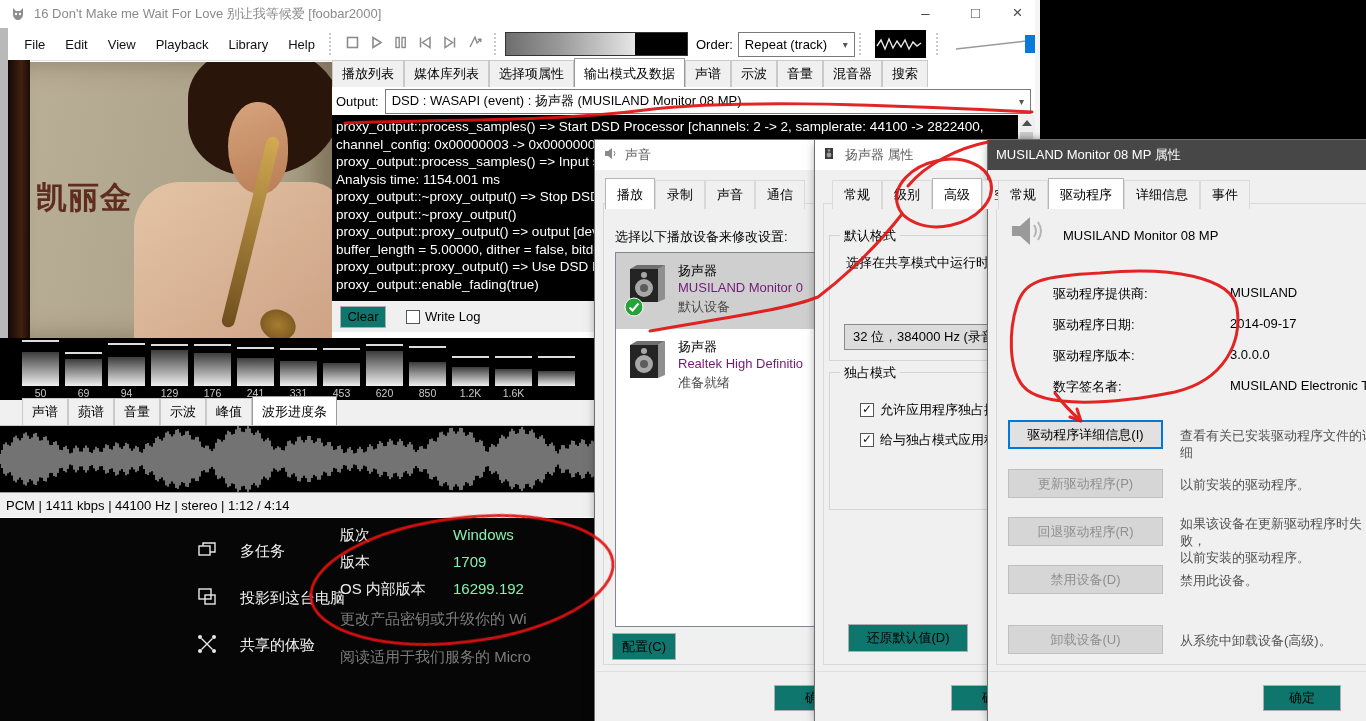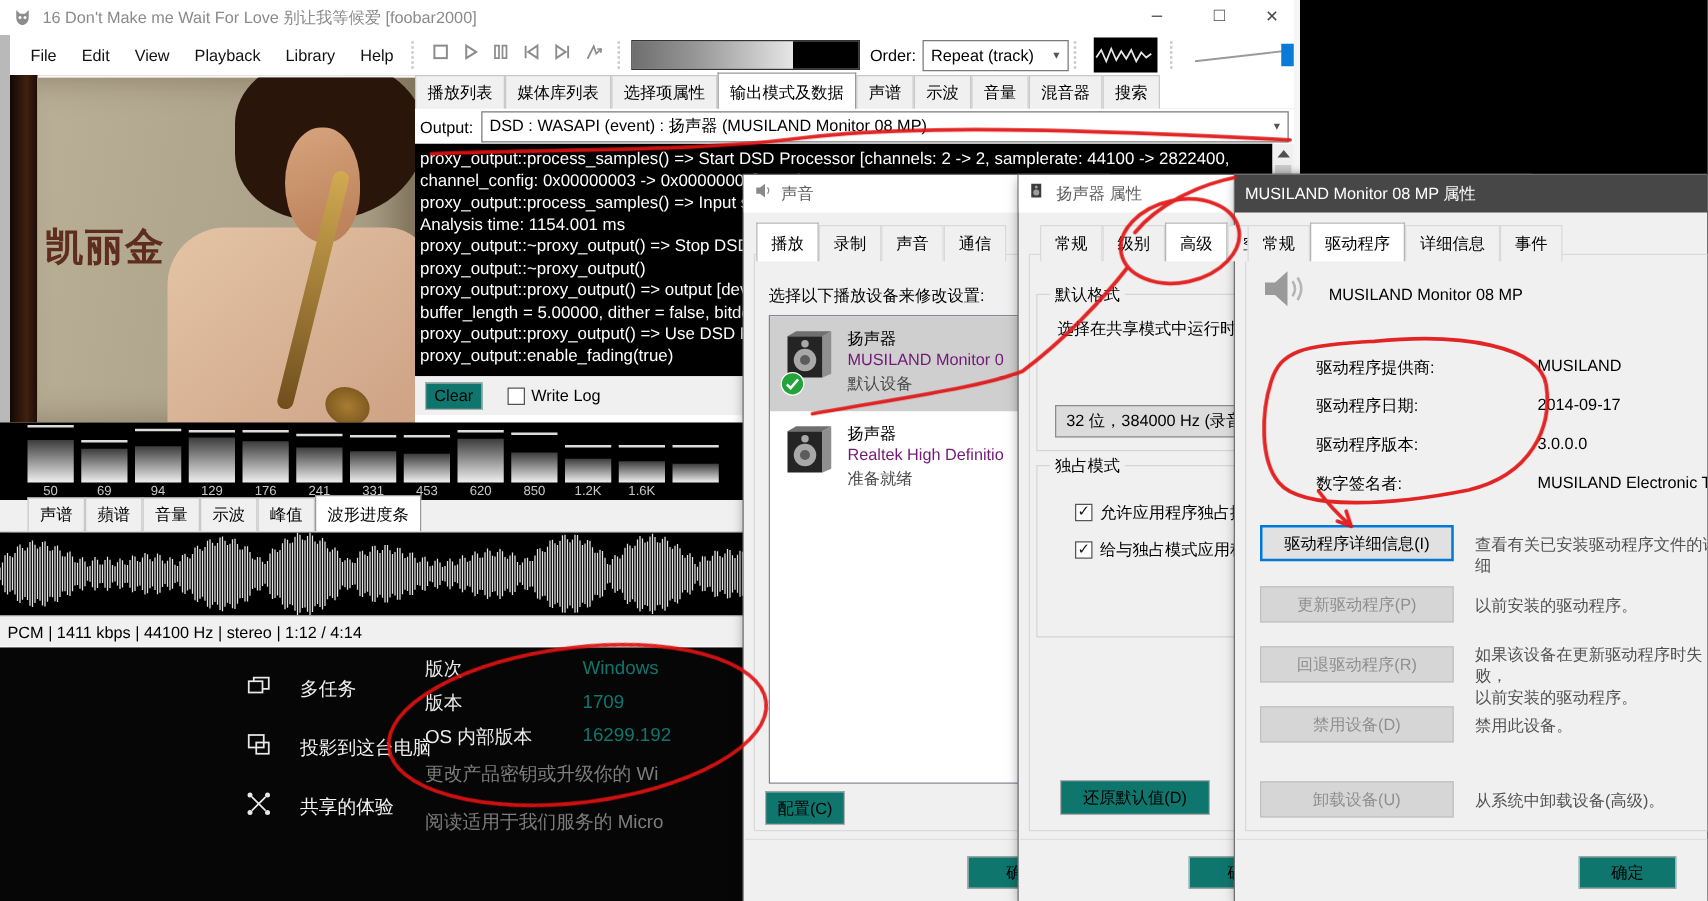--- a/index.html
+++ b/index.html
@@ -58,21 +58,21 @@
   .spec-cap{position:absolute;height:2px;background:#dcdcdc;}
   .spec-label{position:absolute;bottom:1px;width:43px;text-align:center;color:#c8c8c8;font-size:10.5px;}
   .fb-tabs2{left:0;top:400px;width:596px;height:26px;background:#f0f0f0;display:flex;align-items:flex-end;padding-left:22px;box-sizing:border-box;border-bottom:1px solid #c9c9c9;}
   .waveform{left:0;top:426px;width:596px;height:66px;background:#000;}
   .statusbar{left:0;top:492px;width:596px;height:26px;background:#f0f0f0;border-top:1px solid #9a9a9a;border-bottom:1px solid #fdfdfd;display:flex;align-items:center;font-size:13px;color:#000;padding-left:6px;box-sizing:border-box;}
   .fb-right-edge{left:1035px;top:0;width:5px;height:518px;background:#f5f5f5;}
   
   .settings{left:0;top:518px;width:640px;height:203px;background:#060606;overflow:hidden;}
   .set-item{position:absolute;left:150px;width:440px;height:34px;display:flex;align-items:center;gap:22px;color:#f2f2f2;font-size:15px;padding-left:46px;}
   .set-label-col{position:absolute;left:340px;color:#ececec;font-size:15px;}
-  .set-value-col{position:absolute;left:466px;color:#0f766e;font-size:15px;}
+  .set-value-col{position:absolute;left:453px;color:#86efac;font-size:15px;}
   .set-dim{position:absolute;left:340px;color:#7d7d7d;font-size:15px;white-space:nowrap;}
   
   .dlg{background:#f0f0f0;box-shadow:0 0 0 1px #6f6f6f,2px 3px 10px rgba(0,0,0,.55);}
   .dlg-titlebar{height:30px;background:#fff;display:flex;align-items:center;padding-left:8px;gap:7px;}
   .dlg-title{font-size:13px;color:#5f5f5f;white-space:nowrap;}
   .dlg-titlebar.dark{background:#474747;}
   .dlg-titlebar.dark .dlg-title{color:#fff;}
   .tabstrip{position:absolute;left:10px;top:38px;display:flex;align-items:flex-end;z-index:2;}
   .dlg-tab{font-size:13px;padding:5px 11px;background:#f0f0f0;border:1px solid #d9d9d9;border-bottom:none;white-space:nowrap;color:#000;}
   .dlg-tab.active{background:#fff;padding-top:7px;border-color:#b5b5b5;position:relative;}

